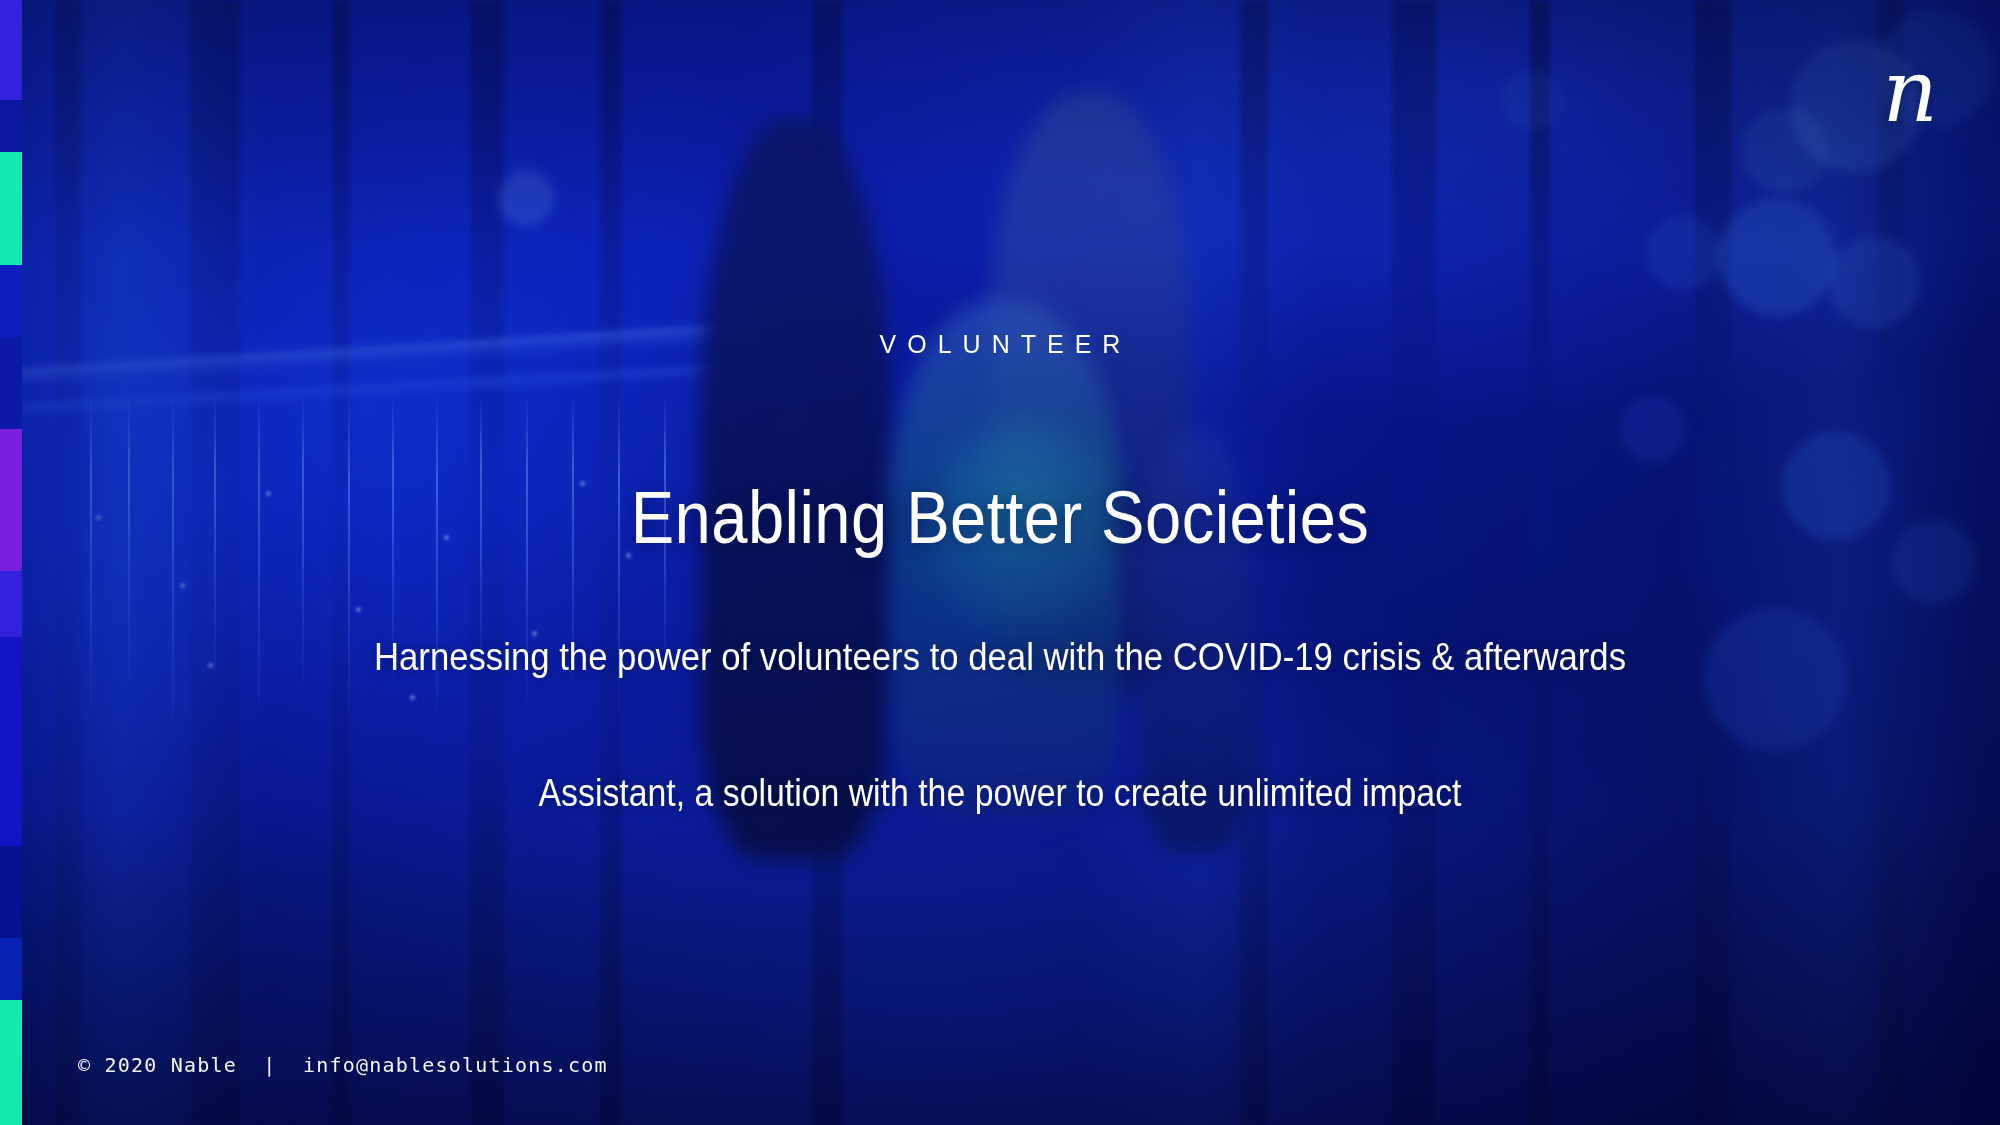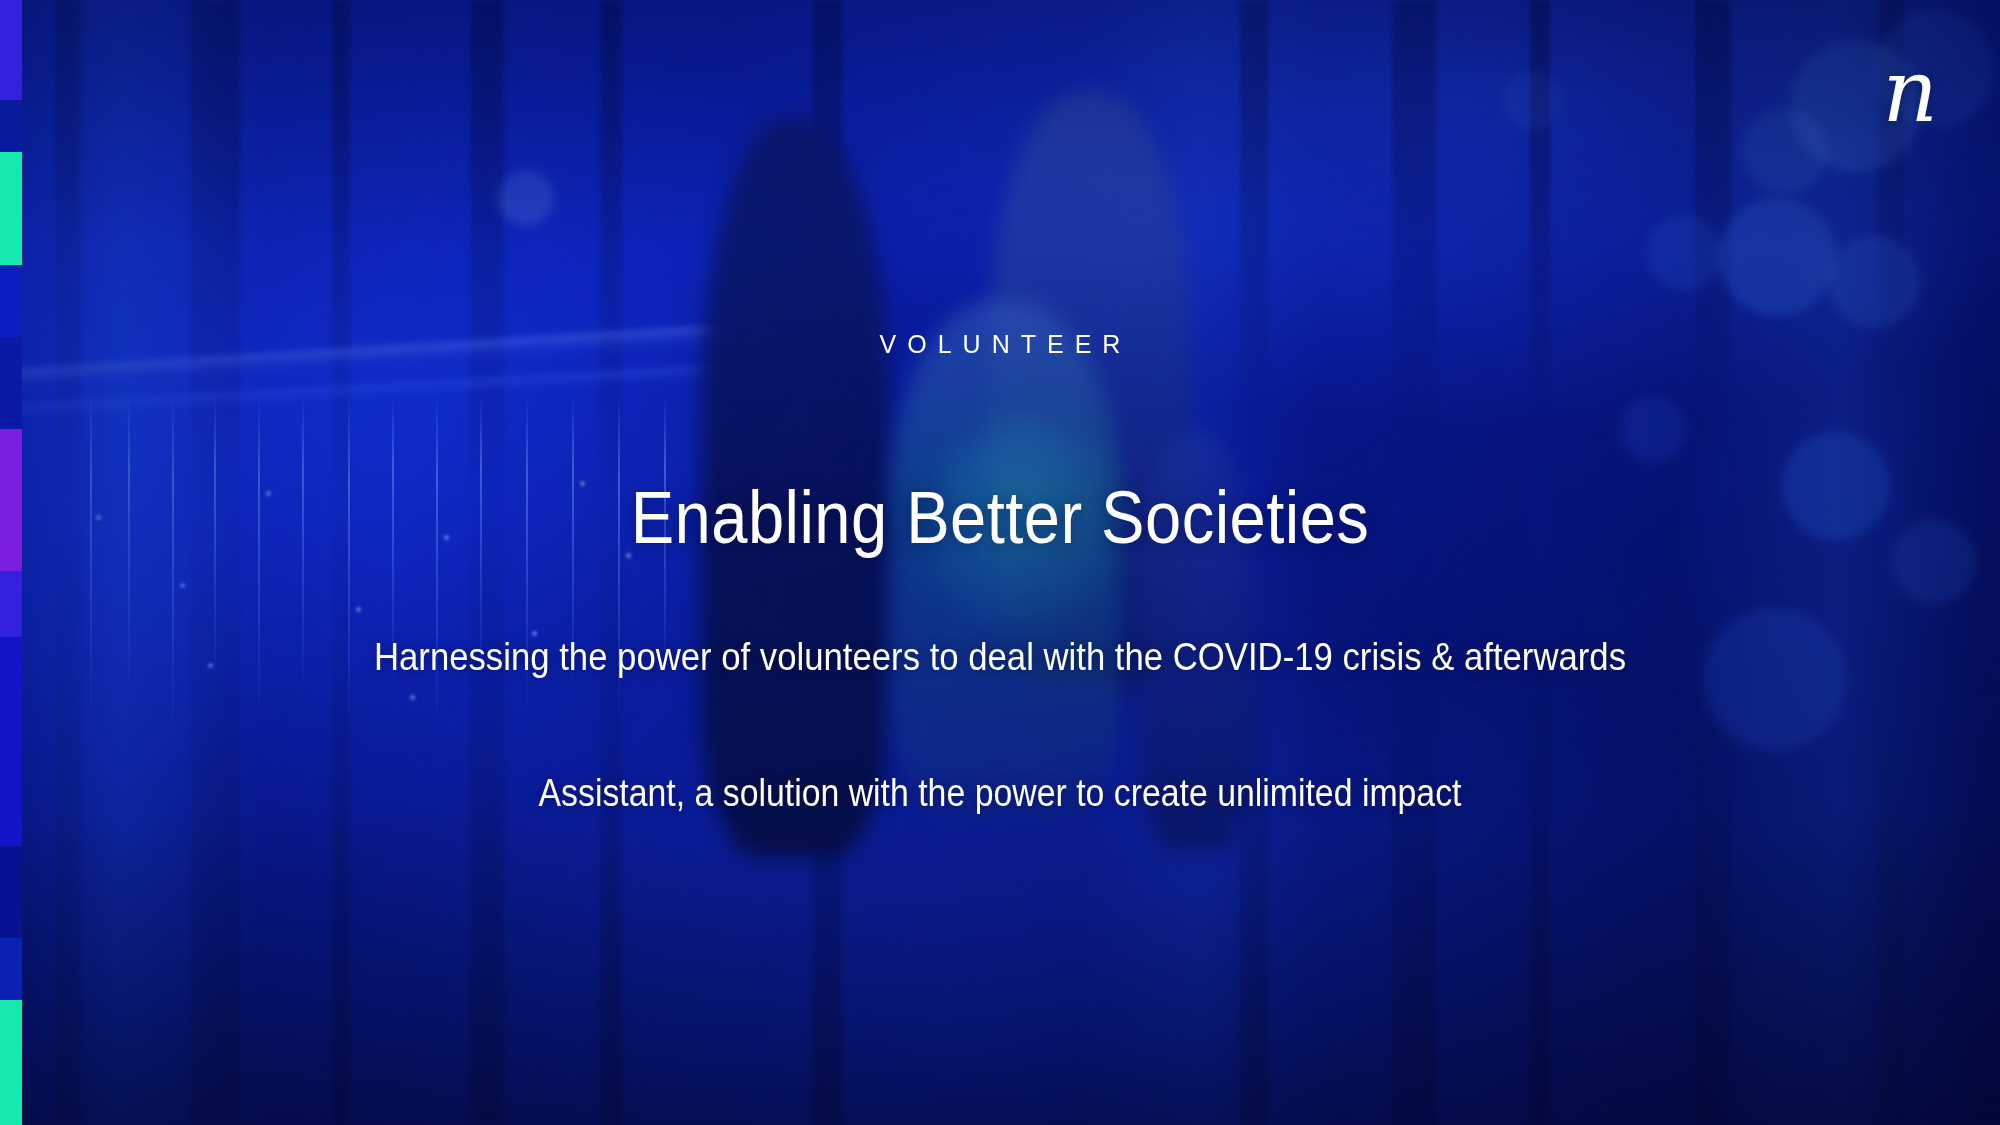--- a/index.html
+++ b/index.html
@@ -291,15 +291,16 @@
     <div class="brand-sub">VOLUNTEER</div>
 
     <div class="headline">Enabling Better Societies</div>
 
     <div class="subline">Harnessing the power of volunteers to deal with the COVID-19 crisis &amp; afterwards</div>
 
     <div class="tagline">Assistant, a solution with the power to create unlimited impact</div>
 
     <div class="corner-logo">n</div>
 
+    <div class="footer">© 2020 Nable  |  info@nablesolutions.com</div>
 
   </div>
 </div>
 
 </body></html>

